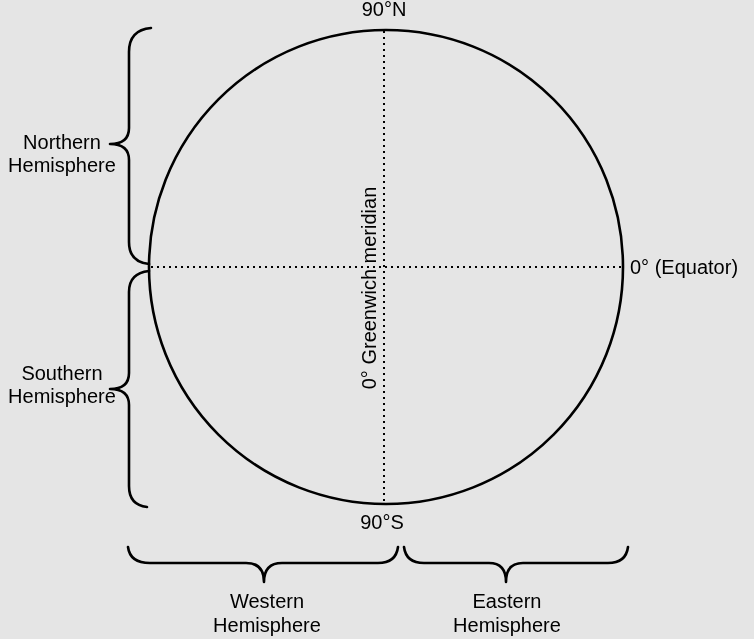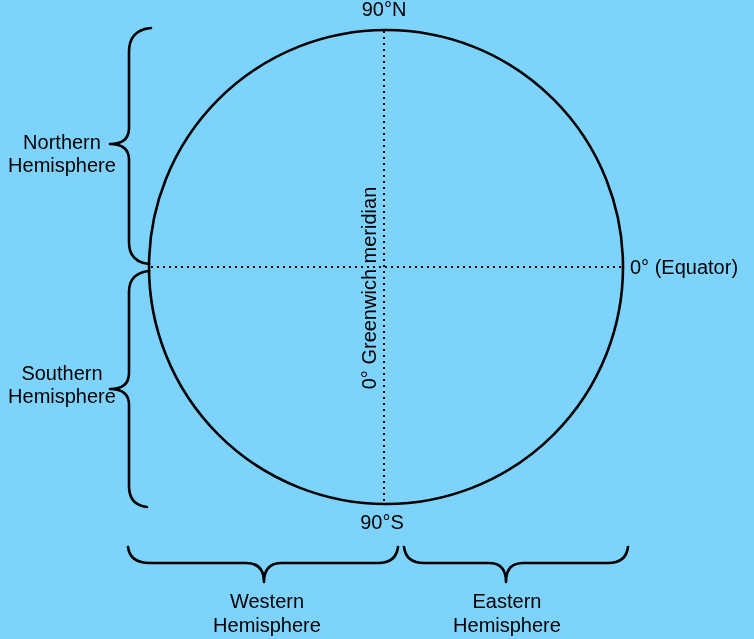--- a/index.html
+++ b/index.html
@@ -4,21 +4,21 @@
 <style>
   html, body {
     margin: 0;
     padding: 0;
     background: #ffffff;
   }
   .stage {
     position: relative;
     width: 754px;
     height: 639px;
-    background: #7dd3fc;
+    background: #e5e5e5;
     font-family: "Liberation Sans", sans-serif;
   }
   svg {
     display: block;
   }
   .outline {
     fill: none;
     stroke: #000000;
     stroke-width: 2.6;
   }

